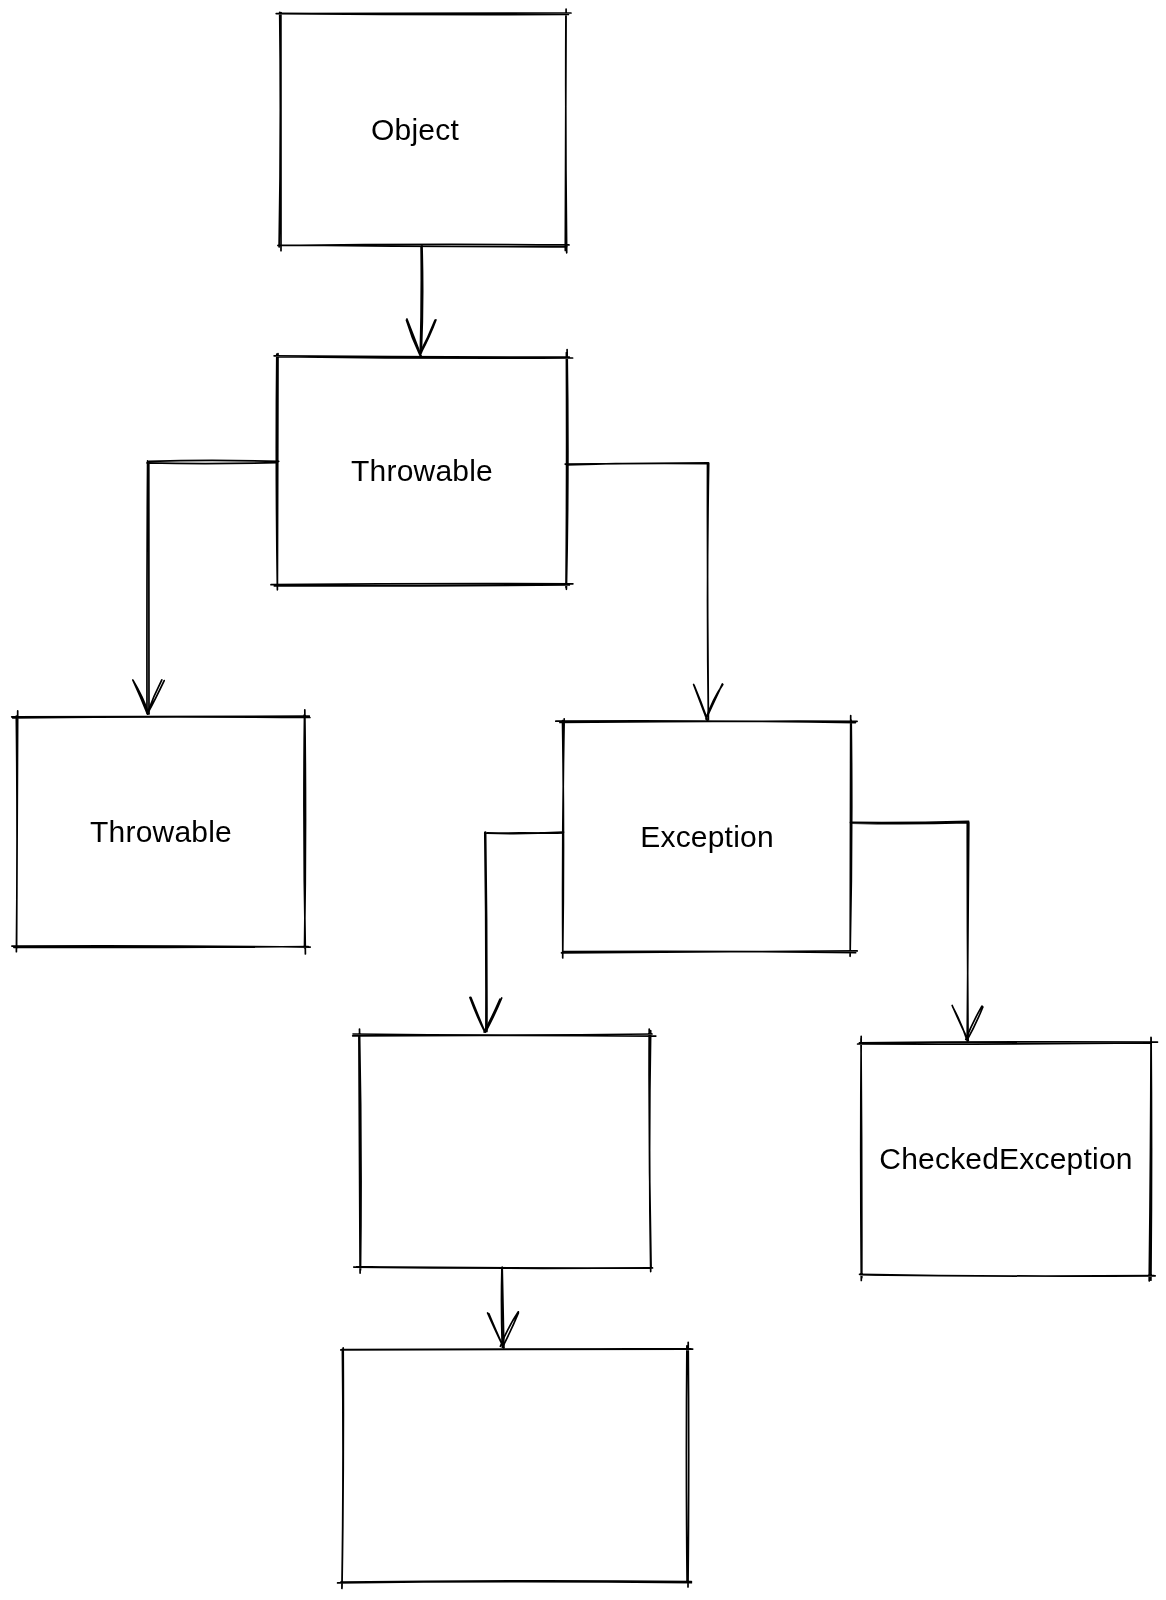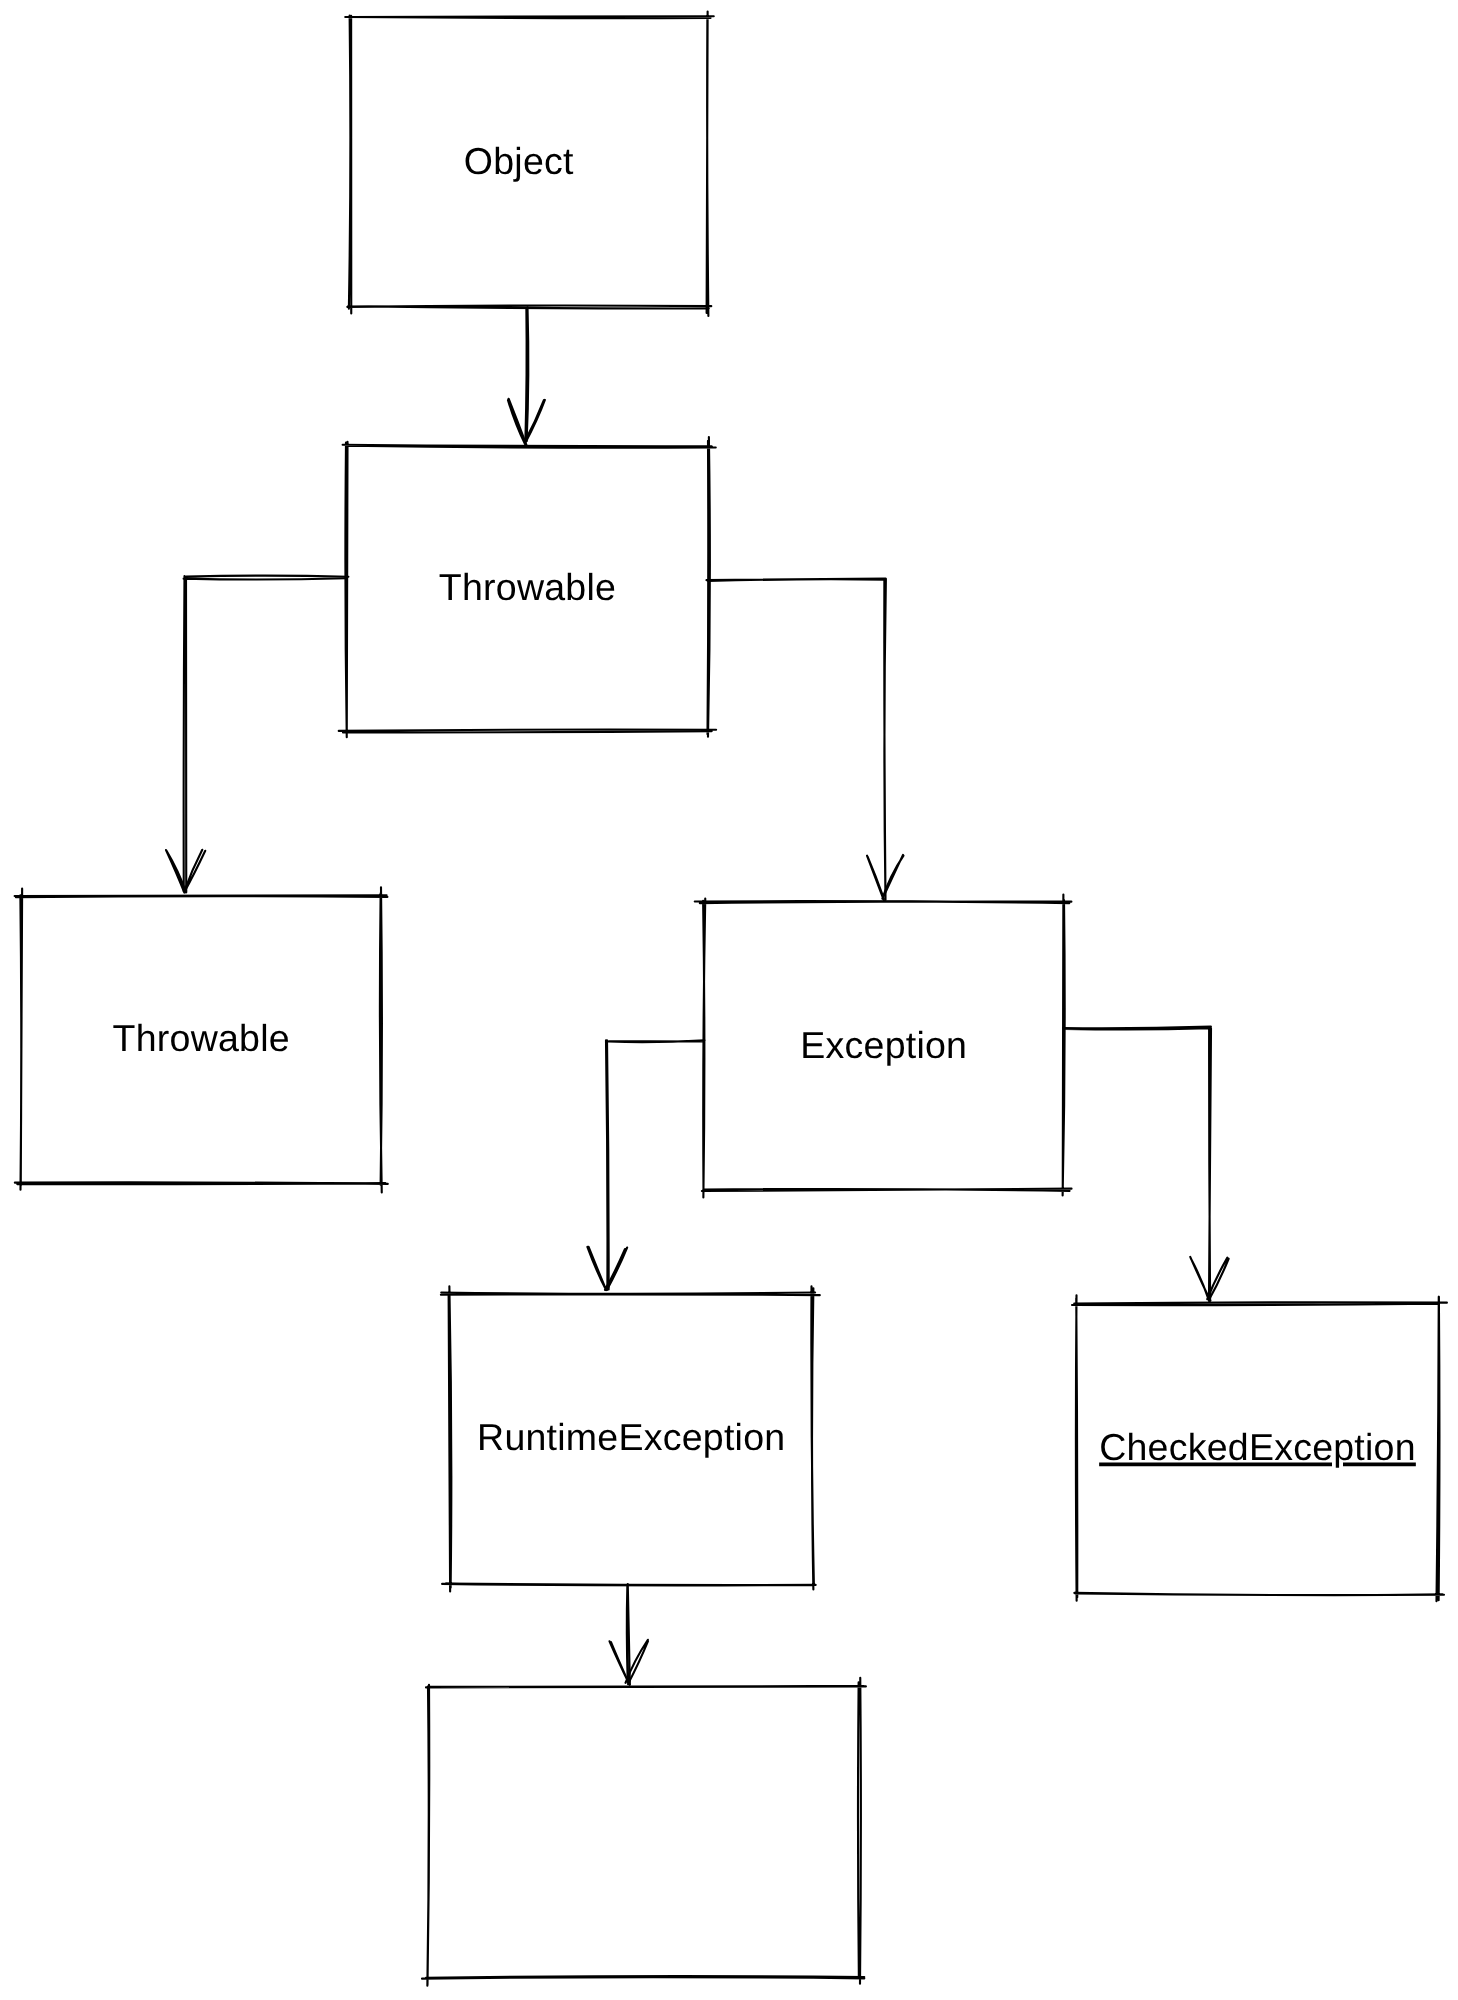--- a/index.html
+++ b/index.html
@@ -64,19 +64,16 @@
     </div>
     <div class="node-label" style="left: 278px; top: 357px; width: 288px; height: 228px;">
       <span>Throwable</span>
     </div>
     <div class="node-label" style="left: 17px; top: 717px; width: 288px; height: 230px;">
       <span>Throwable</span>
     </div>
     <div class="node-label" style="left: 563px; top: 722px; width: 288px; height: 230px;">
       <span>Exception</span>
     </div>
-    <div class="node-label" style="left: 360px; top: 1035px; width: 290px; height: 232px;">
-      <span>RuntimeException</span>
-    </div>
-    <div class="node-label" style="left: 862px; top: 1043px; width: 288px; height: 232px; text-decoration: underline;">
+    <div class="node-label" style="left: 862px; top: 1043px; width: 288px; height: 232px;">
       <span>CheckedException</span>
     </div>
   </div>
 
 </body></html>

